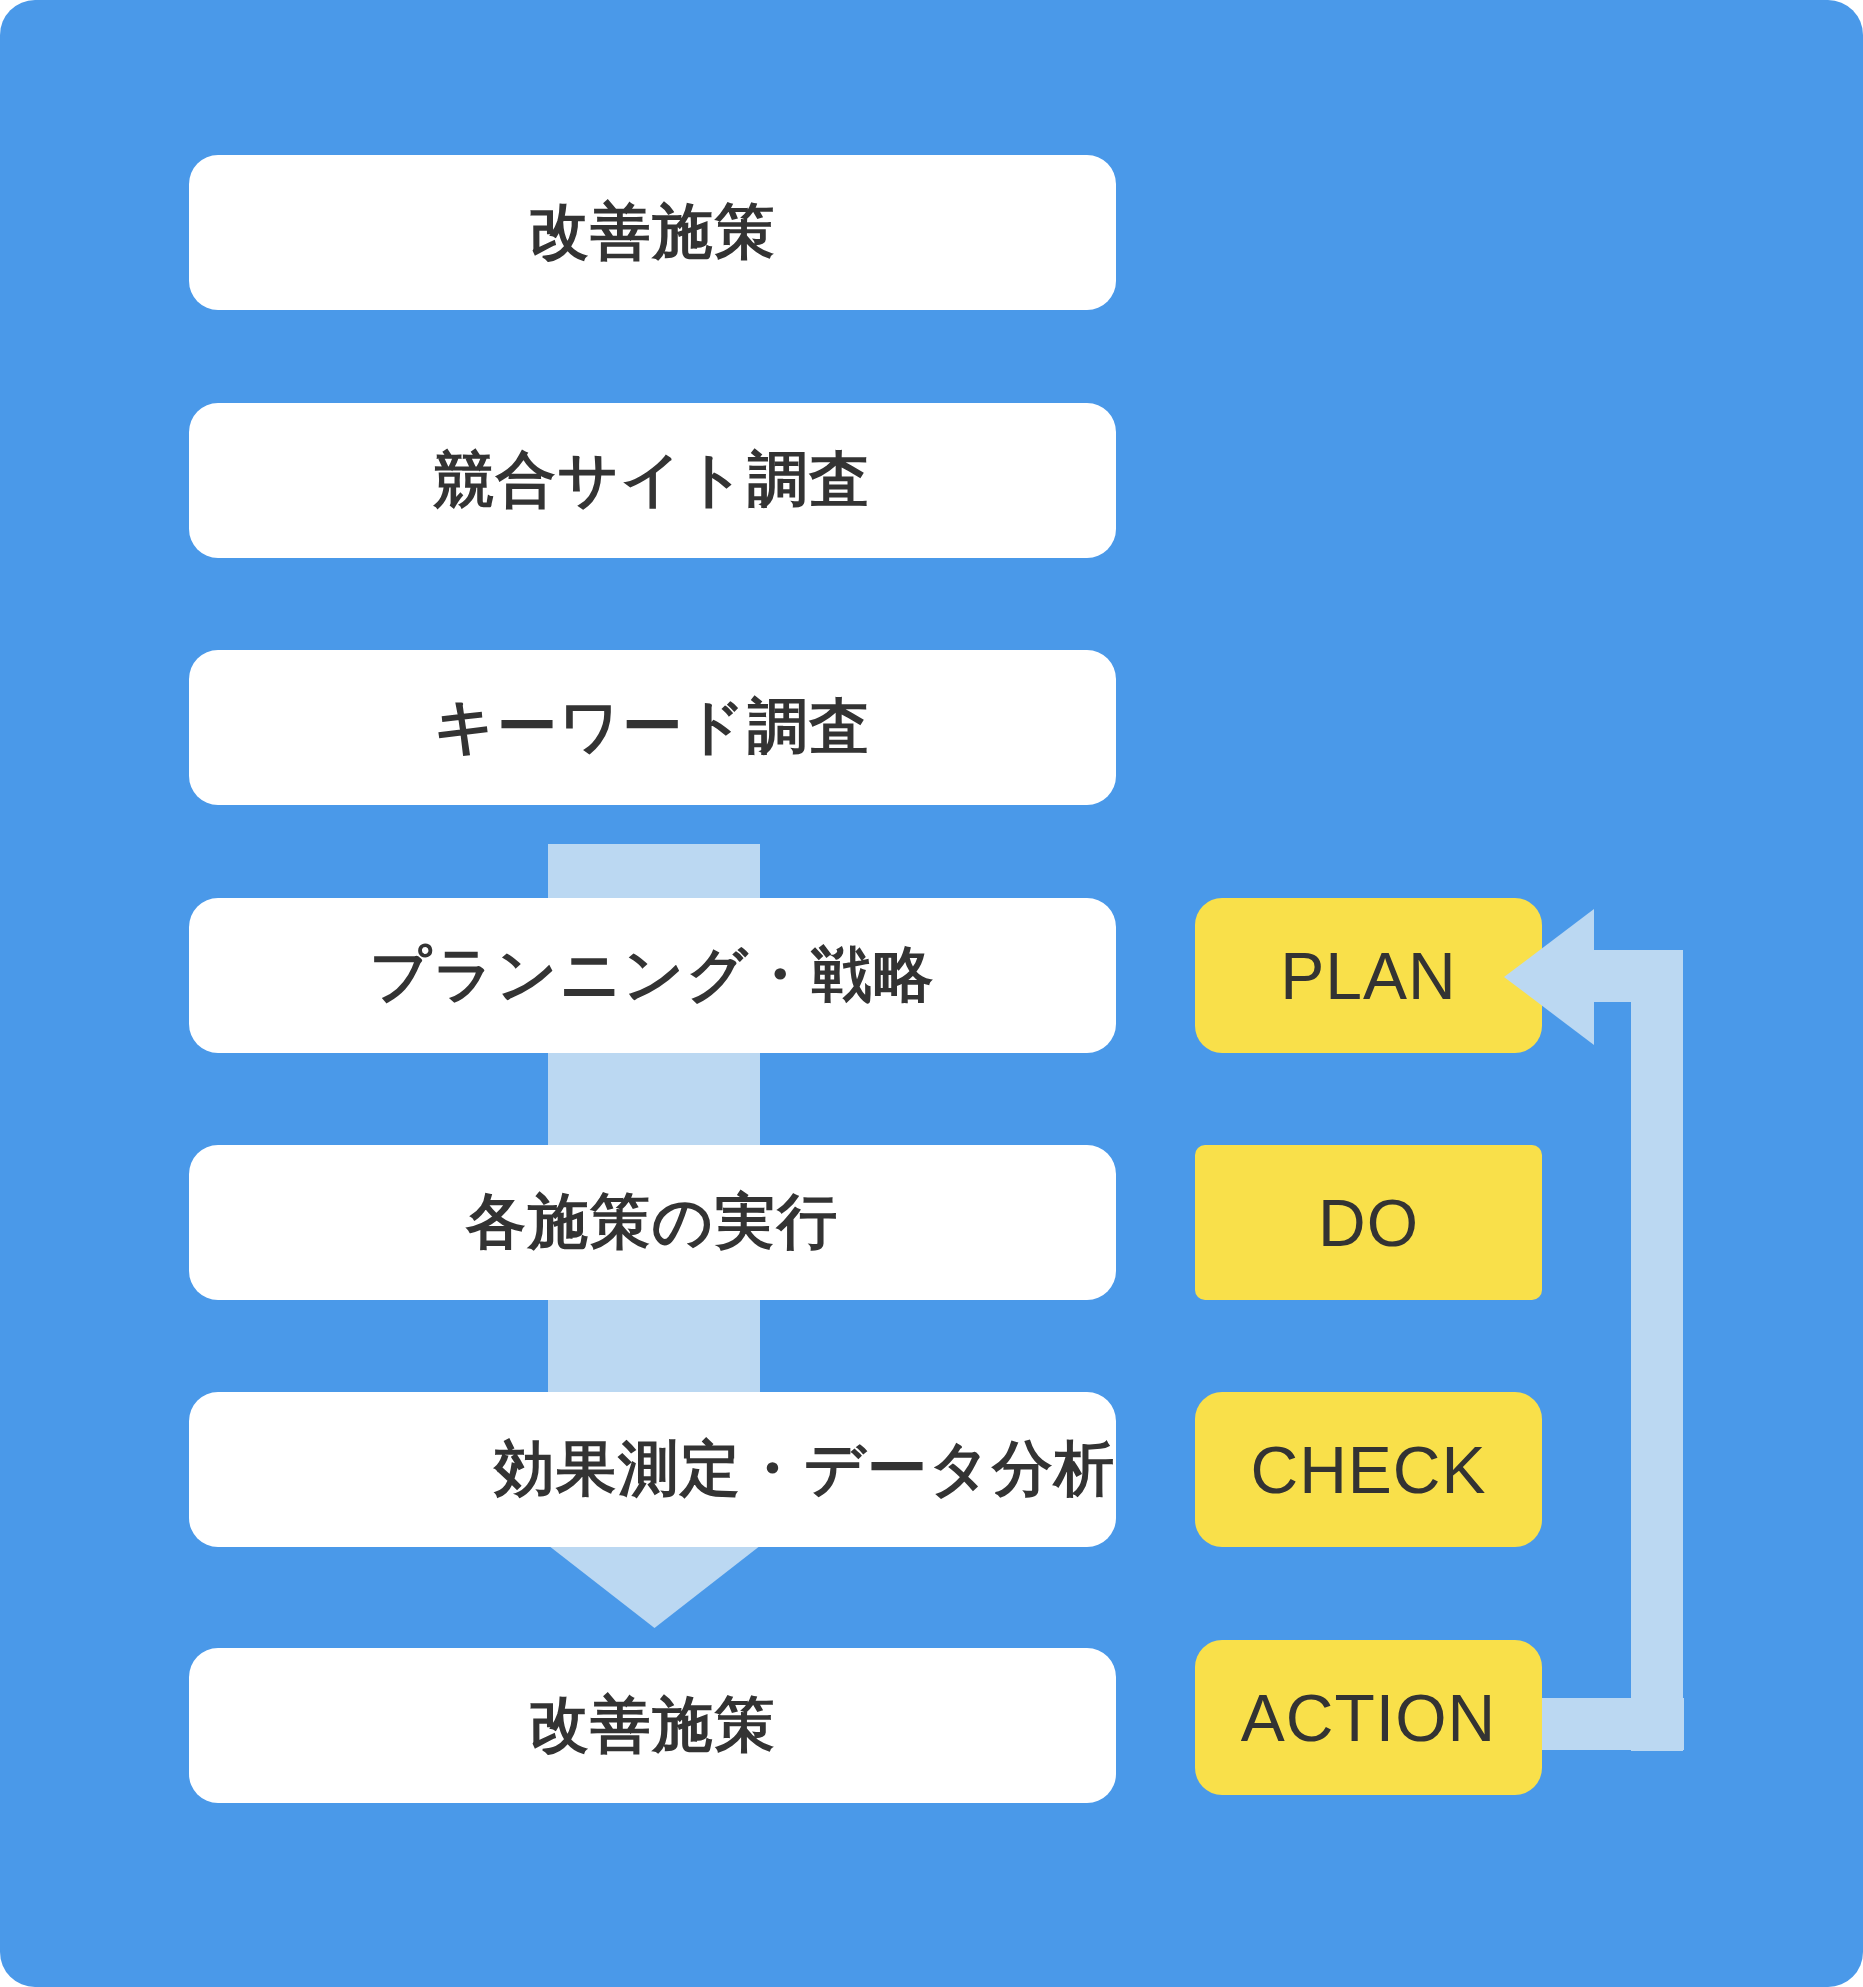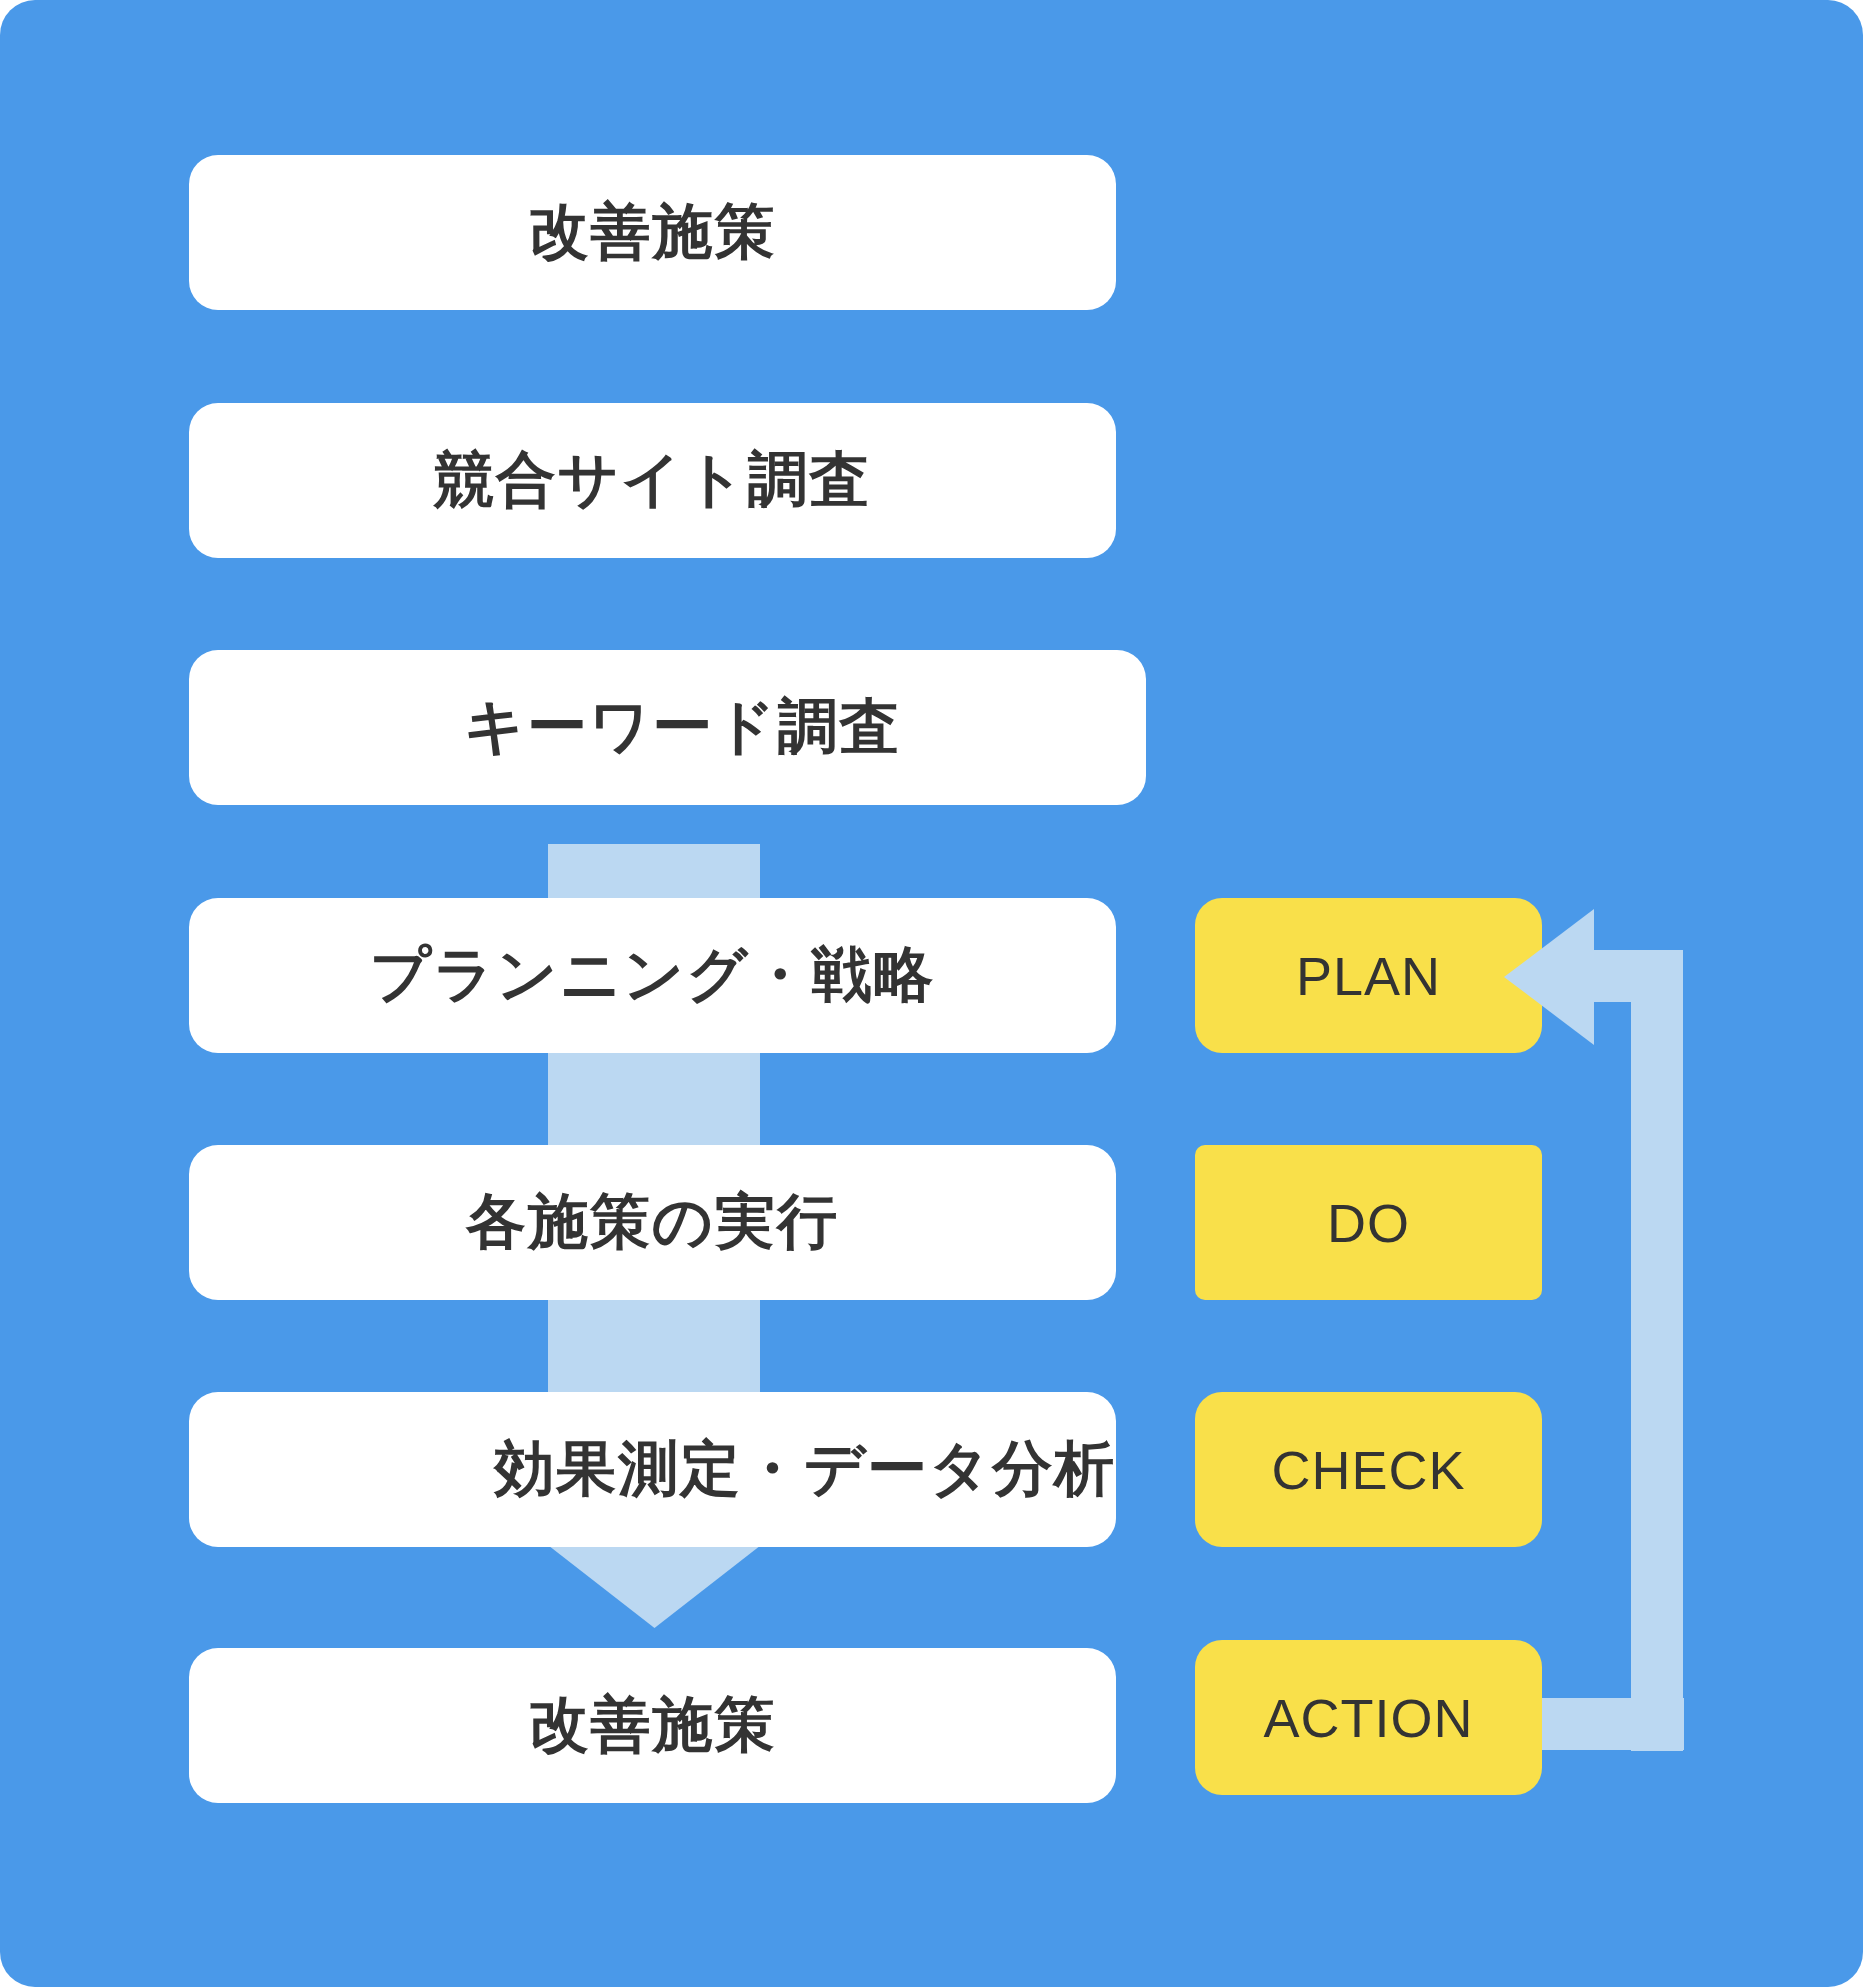--- a/index.html
+++ b/index.html
@@ -35,31 +35,31 @@
   }
   
   .step-box {
     position:absolute; left:189px; width:927px; height:155px;
     background:#ffffff; border-radius:29px; z-index:2;
     display:flex; align-items:center; justify-content:center;
     color:#333333; font-size:60px; font-weight:bold; letter-spacing:1.9px;
   }
   .step-1 { top:155px; }
   .step-2 { top:403px; }
-  .step-3 { top:650px;padding-left:30px; }
+  .step-3 { top:650px; }
   .step-4 { top:898px; }
   .step-5 { top:1145px; }
   .step-6 { top:1392px;justify-content:flex-end; }
   .step-7 { top:1640px;margin-top:8px; }
   
   .pdca-box {
     position:absolute; left:1195px; width:347px; height:155px;
     background:#f9e04a; border-radius:27px; z-index:2;
     display:flex; align-items:center; justify-content:center;
-    color:#333333; font-size:54px; font-weight:400; letter-spacing:1px;
+    color:#333333; font-size:66px; font-weight:400; letter-spacing:1px;
   }
   .pdca-1 { top:898px; }
   .pdca-2 { top:1145px;border-radius:10px; }
   .pdca-3 { top:1392px; }
   .pdca-4 { top:1640px; }
 </style>
 </head>
 <body>
 
 <div class="canvas">

